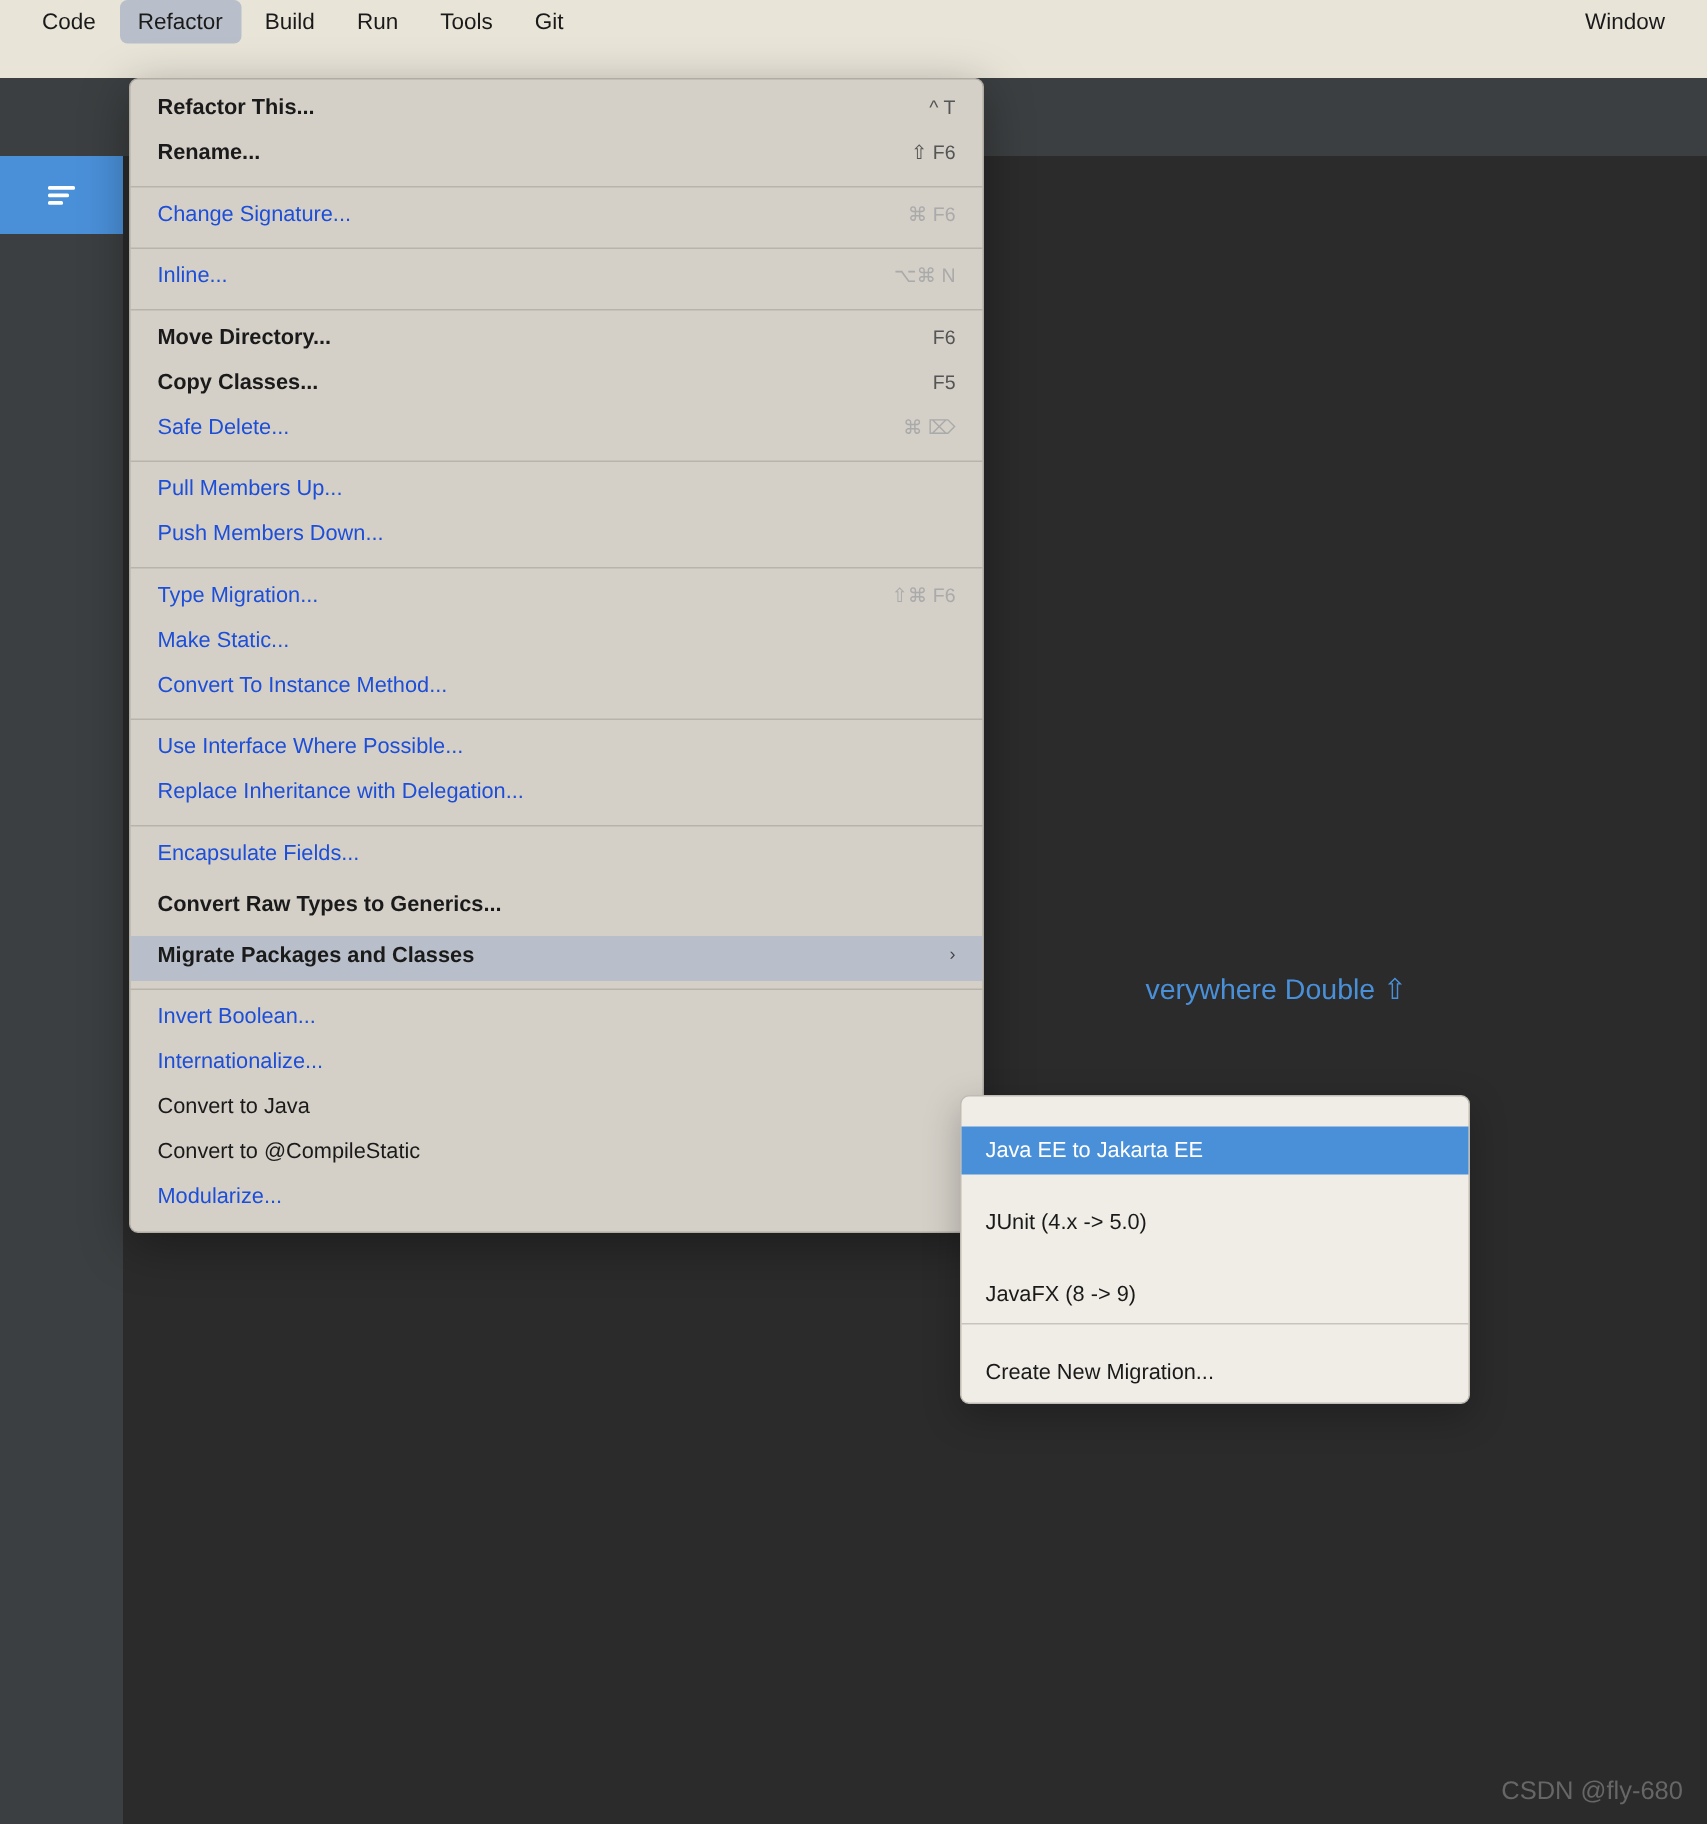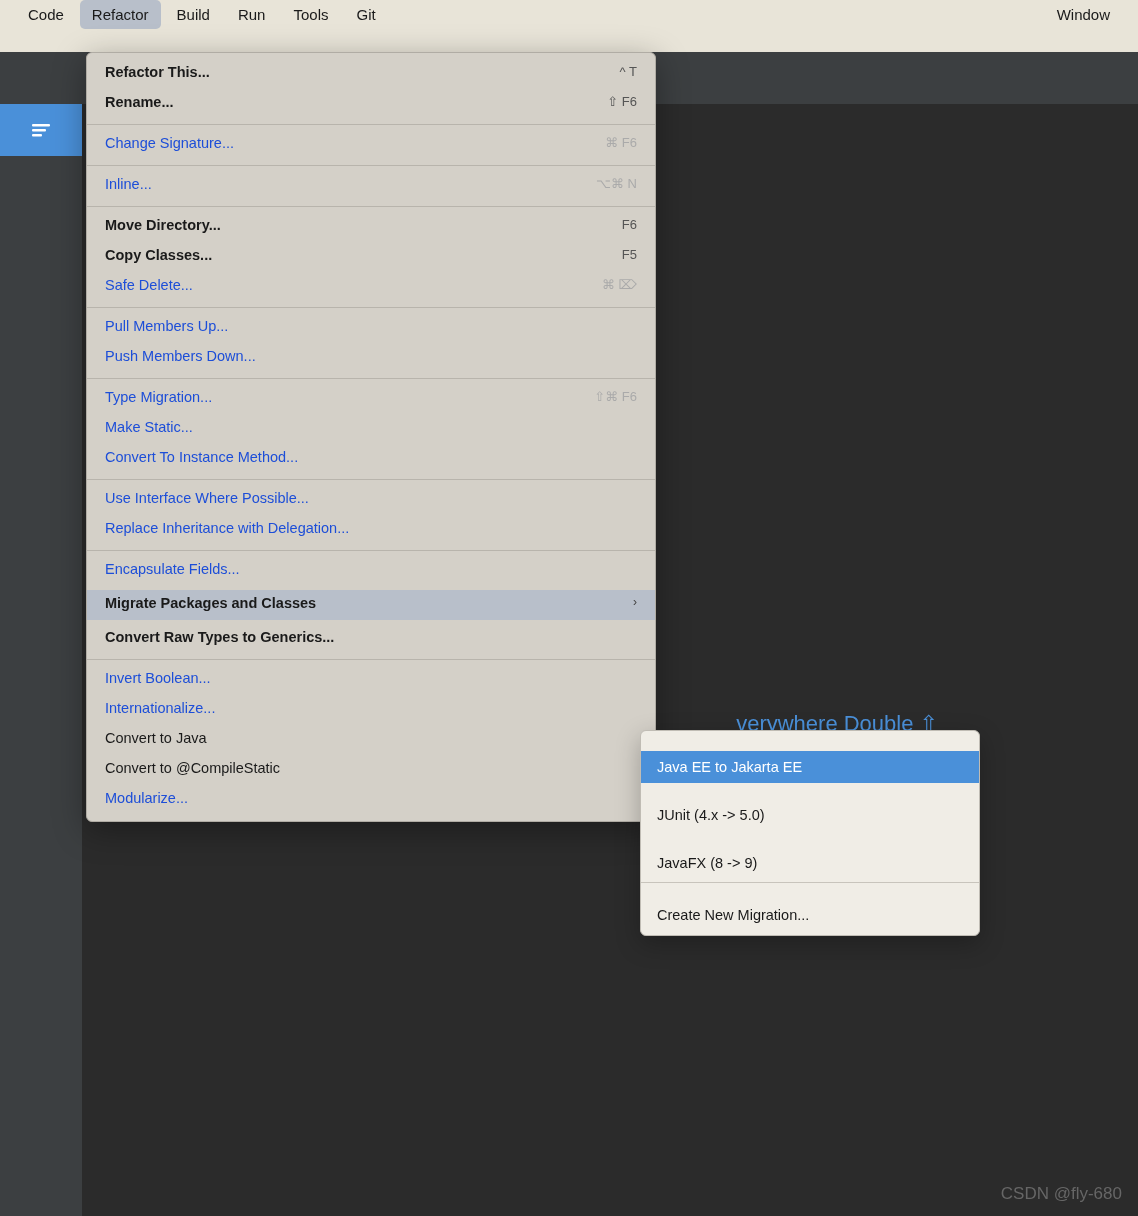--- a/index.html
+++ b/index.html
@@ -220,24 +220,24 @@
       top: 104px;
       left: 82px;
       right: 0;
       bottom: 0;
       background: #2b2b2b;
     }
 
     
     .blue-hint {
       position: absolute;
-      top: 711px;
+      top: 648px;
       right: 200px;
       color: #4a90d9;
-      font-size: 22px;
+      font-size: 19px;
       font-weight: 500;
     }
 
     .shortcut-hint {
       position: absolute;
       top: 740px;
       right: 250px;
       color: #4a90d9;
       font-size: 22px;
       font-weight: 500;
@@ -371,33 +371,33 @@
   <div class="menu-divider"></div>
 
   <div class="menu-section">
     <div class="menu-row">
       <span class="menu-row-label disabled">Encapsulate Fields...</span>
       <span class="menu-row-shortcut disabled"></span>
     </div>
   </div>
 
   <div class="menu-section">
+    <div class="menu-row">
+      <span class="menu-row-label bold">Convert Raw Types to Generics...</span>
+      <span class="menu-row-shortcut"></span>
+    </div>
+  </div>
+
+  <div class="menu-section">
     <div class="menu-row highlighted">
       <span class="menu-row-label bold">Migrate Packages and Classes</span>
       <span class="chevron-right">›</span>
     </div>
   </div>
 
-  <div class="menu-section">
-    <div class="menu-row">
-      <span class="menu-row-label bold">Convert Raw Types to Generics...</span>
-      <span class="menu-row-shortcut"></span>
-    </div>
-  </div>
-
   <div class="menu-divider"></div>
 
   <div class="menu-section">
     <div class="menu-row">
       <span class="menu-row-label disabled">Invert Boolean...</span>
     </div>
     <div class="menu-row">
       <span class="menu-row-label disabled">Internationalize...</span>
     </div>
     <div class="menu-row">

